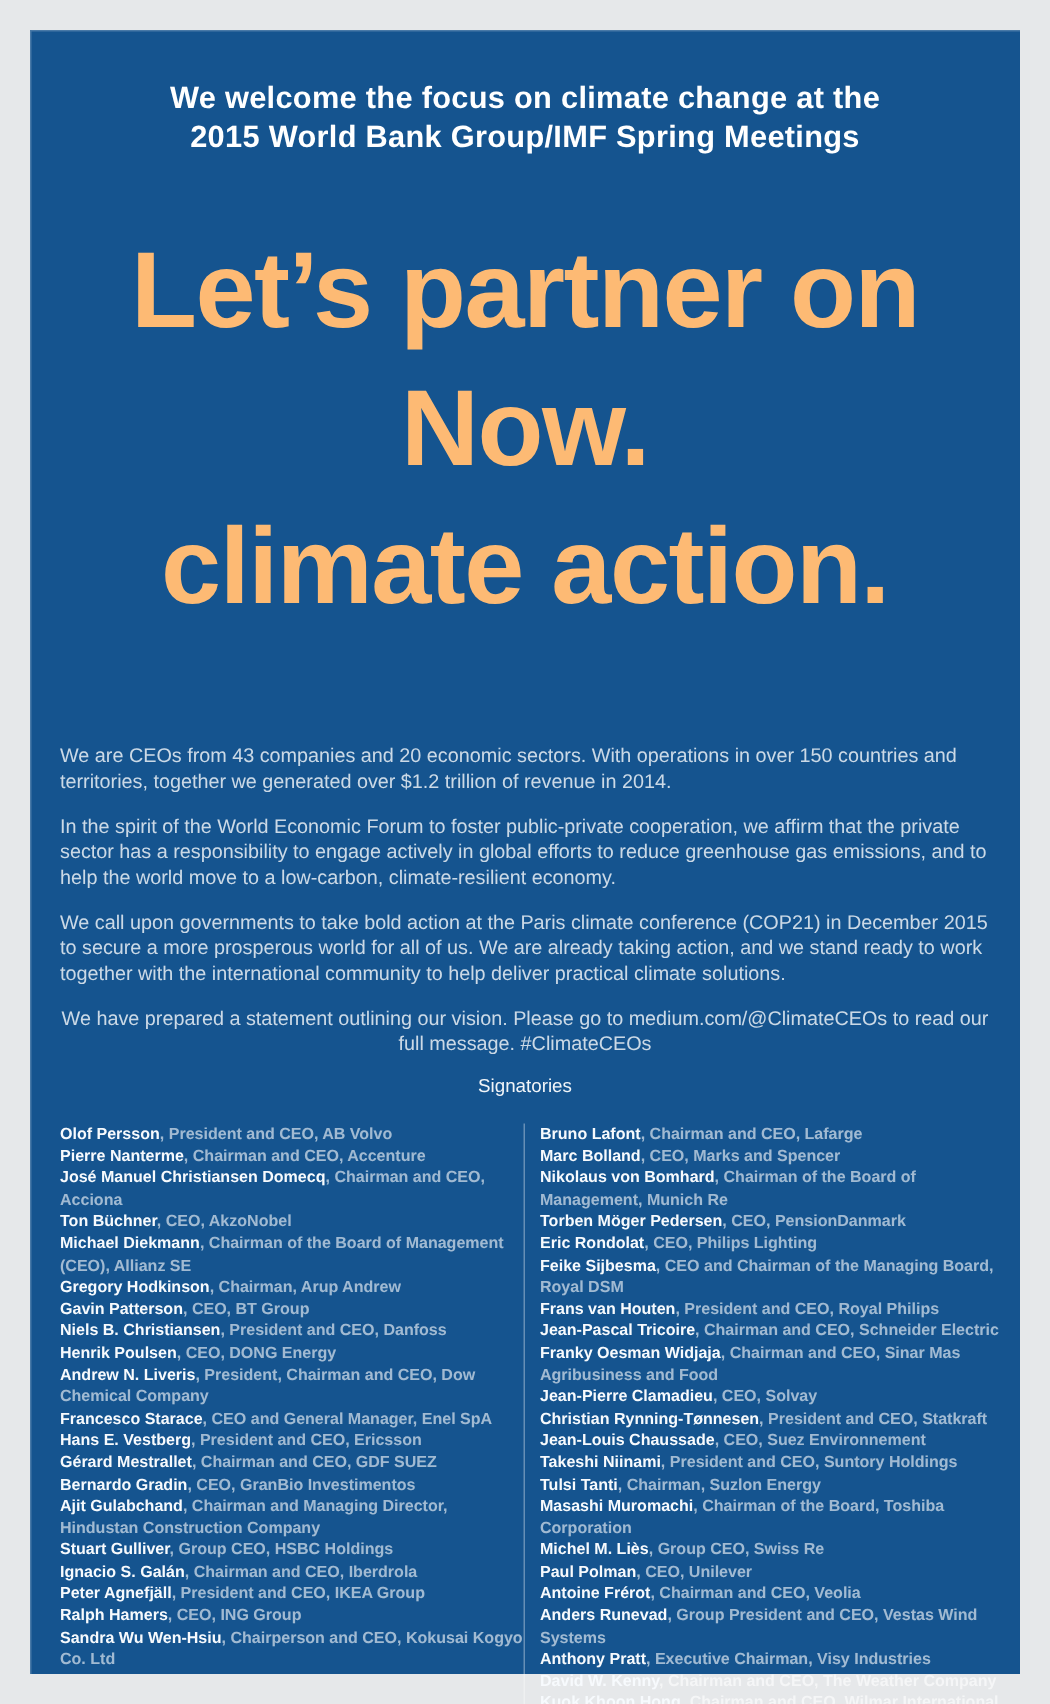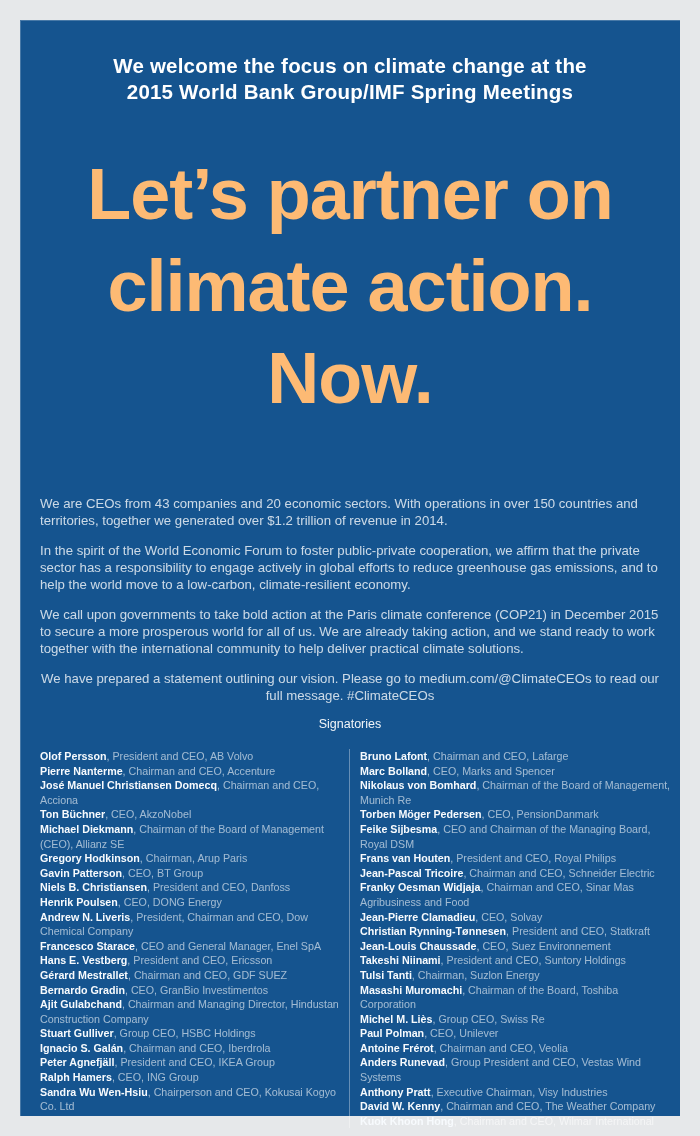--- a/index.html
+++ b/index.html
@@ -67,38 +67,38 @@
   .sig {
     font-size: 10.7px;
     line-height: 14.6px;
   }
   .sig-name {
     color: #F7FAFD;
     font-weight: 700;
   }
   .sig-title {
     color: rgba(255,255,255,0.60);
-    font-weight: 400;
+    font-weight: 700;
   }
   .sig-title::before { content: ", "; }
 </style>
 </head>
 <body>
 
 <div class="panel">
 
   <div class="header">
     <div>We welcome the focus on climate change at the</div>
     <div>2015 World Bank Group/IMF Spring Meetings</div>
   </div>
 
   <div class="headline">
     <div>Let’s partner on</div>
+    <div>Now.</div>
     <div>climate action.</div>
-    <div>Now.</div>
   </div>
 
   <div class="body-copy">
   <p>We are CEOs from 43 companies and 20 economic sectors. With operations in over 150 countries and territories, together we generated over $1.2 trillion of revenue in 2014.</p>
 
   <p>In the spirit of the World Economic Forum to foster public-private cooperation, we affirm that the private sector has a responsibility to engage actively in global efforts to reduce greenhouse gas emissions, and to help the world move to a low-carbon, climate-resilient economy.</p>
 
   <p>We call upon governments to take bold action at the Paris climate conference (COP21) in December 2015 to secure a more prosperous world for all of us. We are already taking action, and we stand ready to work together with the international community to help deliver practical climate solutions.</p>
 
   <p>We have prepared a statement outlining our vision. Please go to medium.com/@ClimateCEOs to read our full message. #ClimateCEOs</p>
@@ -111,21 +111,21 @@
   <div class="sig"><span class="sig-name">Olof Persson</span><span class="sig-title">President and CEO, AB Volvo</span></div>
 
   <div class="sig"><span class="sig-name">Pierre Nanterme</span><span class="sig-title">Chairman and CEO, Accenture</span></div>
 
   <div class="sig"><span class="sig-name">José Manuel Christiansen Domecq</span><span class="sig-title">Chairman and CEO, Acciona</span></div>
 
   <div class="sig"><span class="sig-name">Ton Büchner</span><span class="sig-title">CEO, AkzoNobel</span></div>
 
   <div class="sig"><span class="sig-name">Michael Diekmann</span><span class="sig-title">Chairman of the Board of Management (CEO), Allianz SE</span></div>
 
-  <div class="sig"><span class="sig-name">Gregory Hodkinson</span><span class="sig-title">Chairman, Arup Paris</span></div>
+  <div class="sig"><span class="sig-name">Gregory Hodkinson</span><span class="sig-title">Chairman, Arup Andrew</span></div>
 
   <div class="sig"><span class="sig-name">Gavin Patterson</span><span class="sig-title">CEO, BT Group</span></div>
 
   <div class="sig"><span class="sig-name">Niels B. Christiansen</span><span class="sig-title">President and CEO, Danfoss</span></div>
 
 
   <div class="sig"><span class="sig-name">Henrik Poulsen</span><span class="sig-title">CEO, DONG Energy</span></div>
 
   <div class="sig"><span class="sig-name">Andrew N. Liveris</span><span class="sig-title">President, Chairman and CEO, Dow Chemical Company</span></div>
 
@@ -152,20 +152,21 @@
     <div class="divider"></div>
     <div class="col-right">
   <div class="sig"><span class="sig-name">Bruno Lafont</span><span class="sig-title">Chairman and CEO, Lafarge</span></div>
 
   <div class="sig"><span class="sig-name">Marc Bolland</span><span class="sig-title">CEO, Marks and Spencer</span></div>
 
   <div class="sig"><span class="sig-name">Nikolaus von Bomhard</span><span class="sig-title">Chairman of the Board of Management, Munich Re</span></div>
 
   <div class="sig"><span class="sig-name">Torben Möger Pedersen</span><span class="sig-title">CEO, PensionDanmark</span></div>
 
+  <div class="sig"><span class="sig-name">Eric Rondolat</span><span class="sig-title">CEO, Philips Lighting</span></div>
 
   <div class="sig"><span class="sig-name">Feike Sijbesma</span><span class="sig-title">CEO and Chairman of the Managing Board, Royal DSM</span></div>
 
   <div class="sig"><span class="sig-name">Frans van Houten</span><span class="sig-title">President and CEO, Royal Philips</span></div>
 
   <div class="sig"><span class="sig-name">Jean-Pascal Tricoire</span><span class="sig-title">Chairman and CEO, Schneider Electric</span></div>
 
   <div class="sig"><span class="sig-name">Franky Oesman Widjaja</span><span class="sig-title">Chairman and CEO, Sinar Mas Agribusiness and Food</span></div>
 
   <div class="sig"><span class="sig-name">Jean-Pierre Clamadieu</span><span class="sig-title">CEO, Solvay</span></div>

